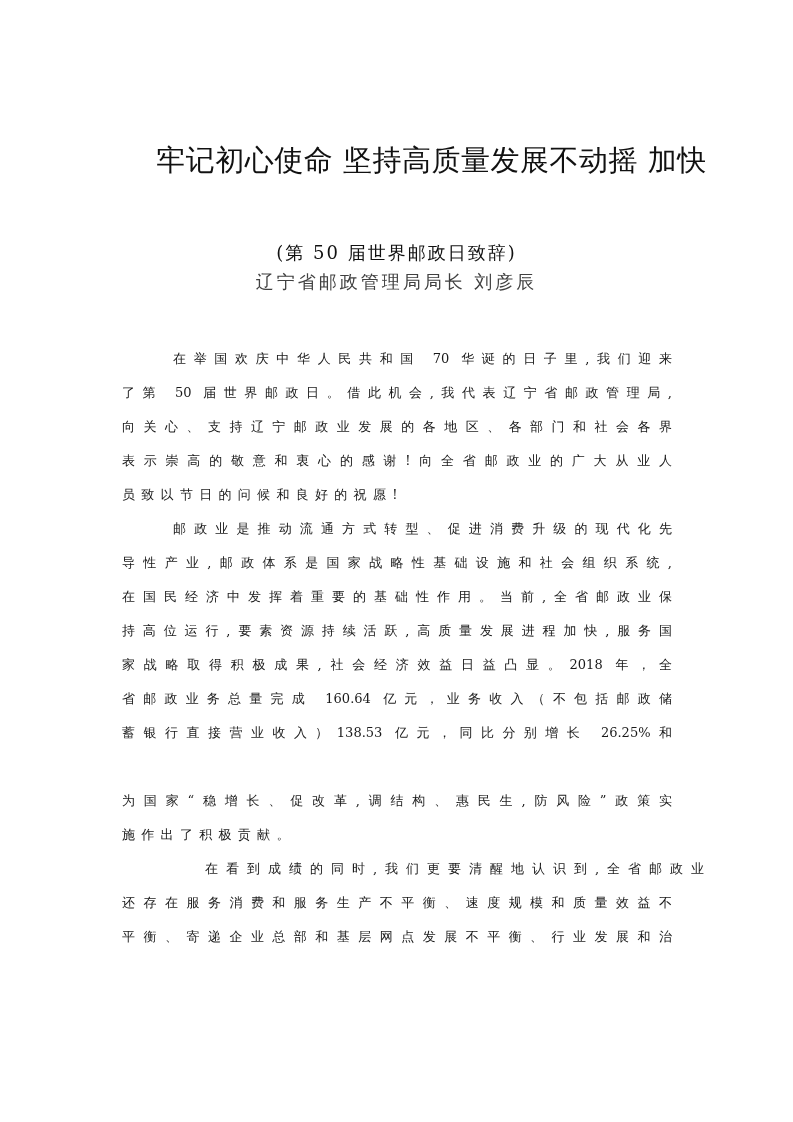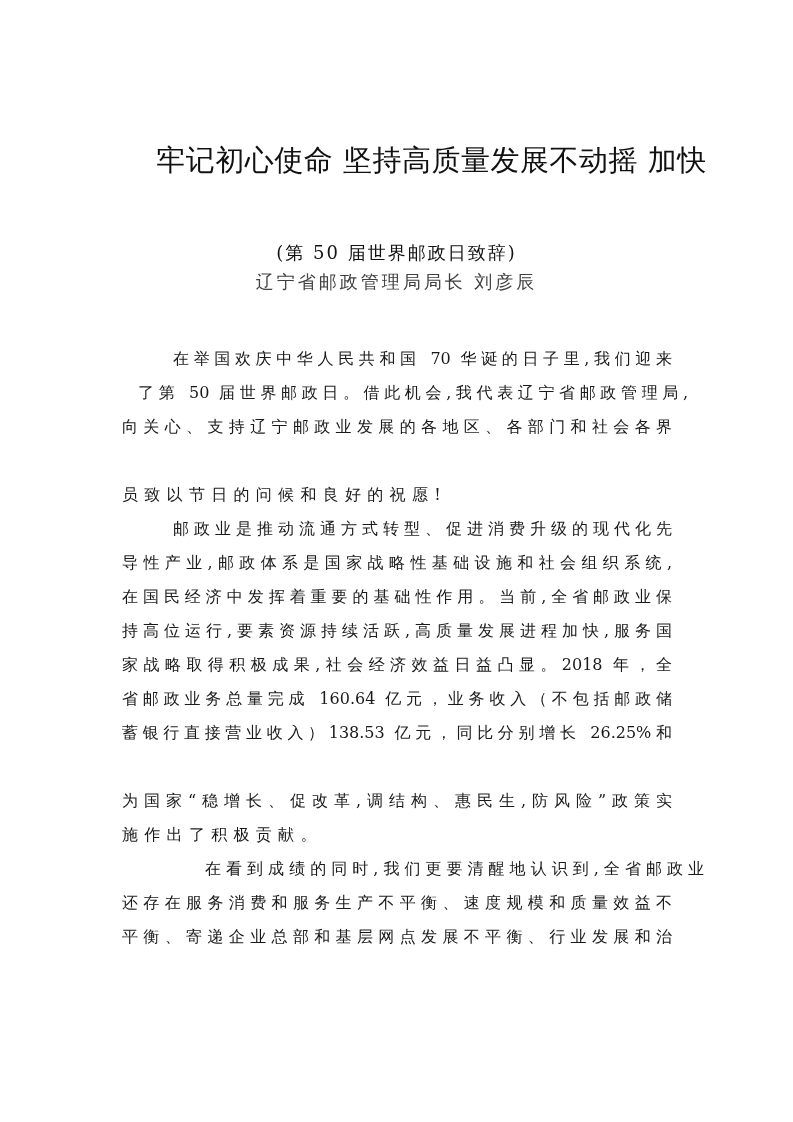--- a/index.html
+++ b/index.html
@@ -16,37 +16,38 @@
     font-size: 18px; line-height: 24px; color: #111; letter-spacing: 2px;
   }
   .author {
     position: absolute; left: 0; width: 793px; text-align: center;
     font-family: "DejaVu Serif", "Liberation Serif", serif;
     font-size: 18px; line-height: 24px; color: #404040; letter-spacing: 3px;
   }
   .body-line {
     position: absolute; left: 122px; width: 550px; height: 34px;
     font-family: "DejaVu Serif", "Liberation Serif", serif;
-    font-size: 16px; line-height: 34px; color: #1a1a1a;
+    font-size: 13px; line-height: 34px; color: #1a1a1a;
     text-align: justify; text-align-last: justify; white-space: nowrap; overflow: visible;
   }
   .body-line.indent { left: 173px; width: 499px; }
   .body-line.short { text-align-last: left; letter-spacing: 6.3px; }
 </style>
 </head>
 <body>
 
 <div class="page">
   <div class="title-line" style="top:142px;">牢记初心使命 坚持高质量发展不动摇 加快</div>
   <div class="subtitle" style="top:241px;">(第 50 届世界邮政日致辞)</div>
   <div class="author" style="top:270px;">辽宁省邮政管理局局长 刘彦辰</div>
 
   <div class="body-line indent" style="top:342px;">在举国欢庆中华人民共和国 70 华诞的日子里,我们迎来</div>
-  <div class="body-line" style="top:376px;margin-left:16px;">了第 50 届世界邮政日。借此机会,我代表辽宁省邮政管理局,</div>
+  <div class="body-line" style="top:376px;">了第 50 届世界邮政日。借此机会,我代表辽宁省邮政管理局,</div>
   <div class="body-line" style="top:410px;">向关心、支持辽宁邮政业发展的各地区、各部门和社会各界</div>
+  <div class="body-line" style="top:444px;">表示崇高的敬意和衷心的感谢!向全省邮政业的广大从业人</div>
   <div class="body-line short" style="top:478px;">员致以节日的问候和良好的祝愿!</div>
   <div class="body-line indent" style="top:512px;">邮政业是推动流通方式转型、促进消费升级的现代化先</div>
   <div class="body-line" style="top:546px;">导性产业,邮政体系是国家战略性基础设施和社会组织系统,</div>
   <div class="body-line" style="top:580px;">在国民经济中发挥着重要的基础性作用。当前,全省邮政业保</div>
   <div class="body-line" style="top:614px;">持高位运行,要素资源持续活跃,高质量发展进程加快,服务国</div>
   <div class="body-line" style="top:648px;">家战略取得积极成果,社会经济效益日益凸显。2018 年，全</div>
   <div class="body-line" style="top:682px;">省邮政业务总量完成 160.64 亿元，业务收入（不包括邮政储</div>
   <div class="body-line" style="top:716px;">蓄银行直接营业收入）138.53 亿元，同比分别增长 26.25%和</div>
   <div class="body-line" style="top:784px;">为国家“稳增长、促改革,调结构、惠民生,防风险”政策实</div>
   <div class="body-line short" style="top:818px;">施作出了积极贡献。</div>

